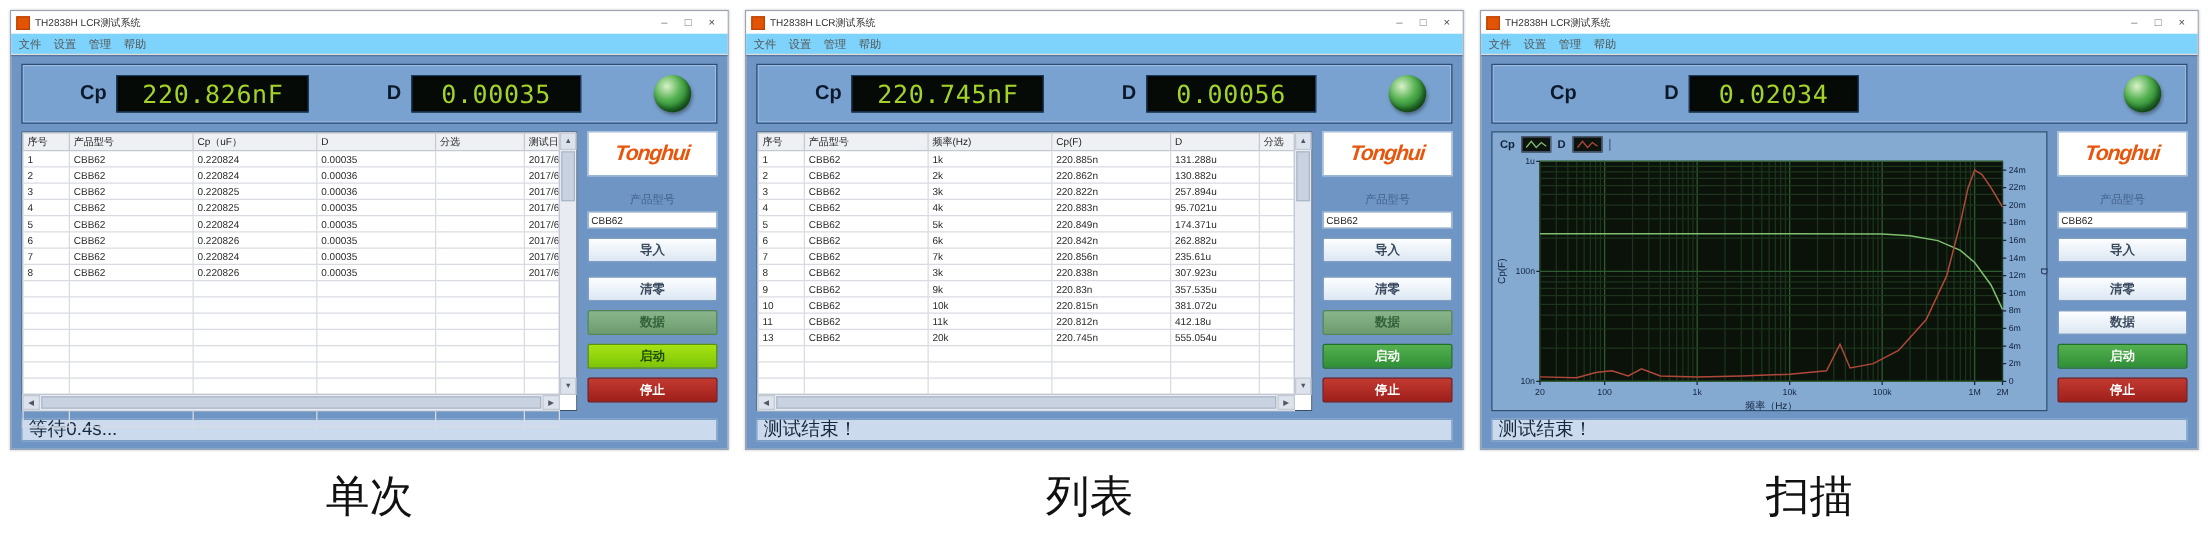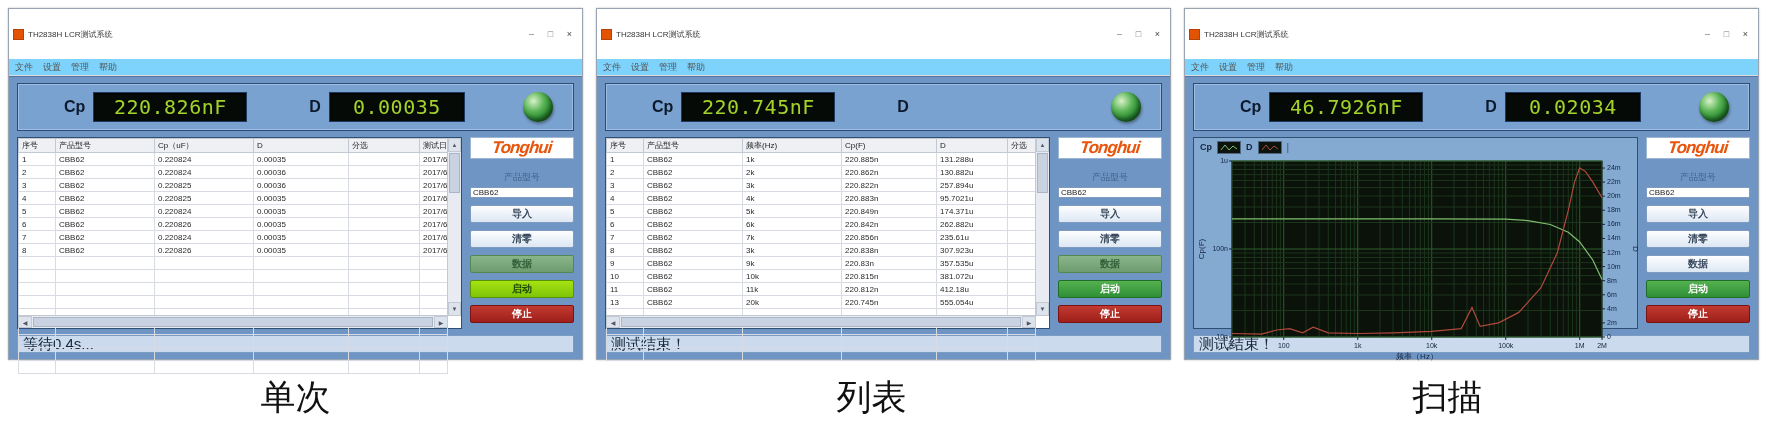--- a/index.html
+++ b/index.html
@@ -8,21 +8,21 @@
     font-family:"Liberation Sans", sans-serif;box-sizing:border-box;
     padding:8px 0 0 8px;
   }
   .windows-row{display:flex;gap:13px;}
   .app-window{
     flex:0 0 575px;width:575px;height:352px;display:flex;flex-direction:column;
     border:1px solid #98a4b2;background:#f0f0f0;box-sizing:border-box;
     box-shadow:0 0 2px rgba(0,0,0,.25);
   }
   
-  .titlebar{height:18px;background:#ffffff;display:flex;align-items:center;padding:16px 4px;flex:0 0 18px;}
+  .titlebar{height:18px;background:#ffffff;display:flex;align-items:center;padding:0 4px;flex:0 0 18px;}
   .app-icon{width:9px;height:9px;background:#e25303;display:inline-block;margin-right:4px;border:1px solid #b84202;}
   .title-text{font-size:8px;color:#333;white-space:nowrap;}
   .win-controls{margin-left:auto;display:flex;gap:2px;}
   .wc{width:17px;height:13px;font-size:9px;line-height:13px;text-align:center;color:#777;cursor:default;}
   .wc-close{color:#444;}
   .menubar{height:16px;background:#7dd3fc;border-bottom:1px solid #dcdcdc;display:flex;align-items:center;gap:10px;padding:0 6px;flex:0 0 16px;}
   .menu-item{font-size:9px;color:#555;}
   
   .app-body{flex:1;background:#6e95c4;border-top:1px solid #55759e;display:flex;flex-direction:column;padding:6px 8px;min-height:0;}
   .readout{
@@ -318,20 +318,21 @@
         <span class="menu-item">文件</span>
         <span class="menu-item">设置</span>
         <span class="menu-item">管理</span>
         <span class="menu-item">帮助</span>
       </div>
     <div class="app-body">
       <div class="readout">
         <span class="ro-label">Cp</span>
         <span class="lcd lcd-cp">220.745nF</span>
         <span class="ro-label ro-d">D</span>
+        <span class="lcd lcd-d">0.00056</span>
         <span class="orb"></span>
       </div>
       <div class="content">
         <div class="main-area">
           <div class="table-wrap">
             <table class="grid">
                 <thead>
                   <tr>
                     <th>序号</th>
                     <th>产品型号</th>
@@ -516,21 +517,20 @@
     </div>
     <div class="menubar">
         <span class="menu-item">文件</span>
         <span class="menu-item">设置</span>
         <span class="menu-item">管理</span>
         <span class="menu-item">帮助</span>
       </div>
     <div class="app-body">
       <div class="readout">
         <span class="ro-label">Cp</span>
-        <span class="lcd lcd-cp">46.7926nF</span>
         <span class="ro-label ro-d">D</span>
         <span class="lcd lcd-d">0.02034</span>
         <span class="orb"></span>
       </div>
       <div class="content">
         <div class="main-area">
 
           <div class="chart-wrap">
             <div class="legend">
               <span class="lg-label">Cp</span>

